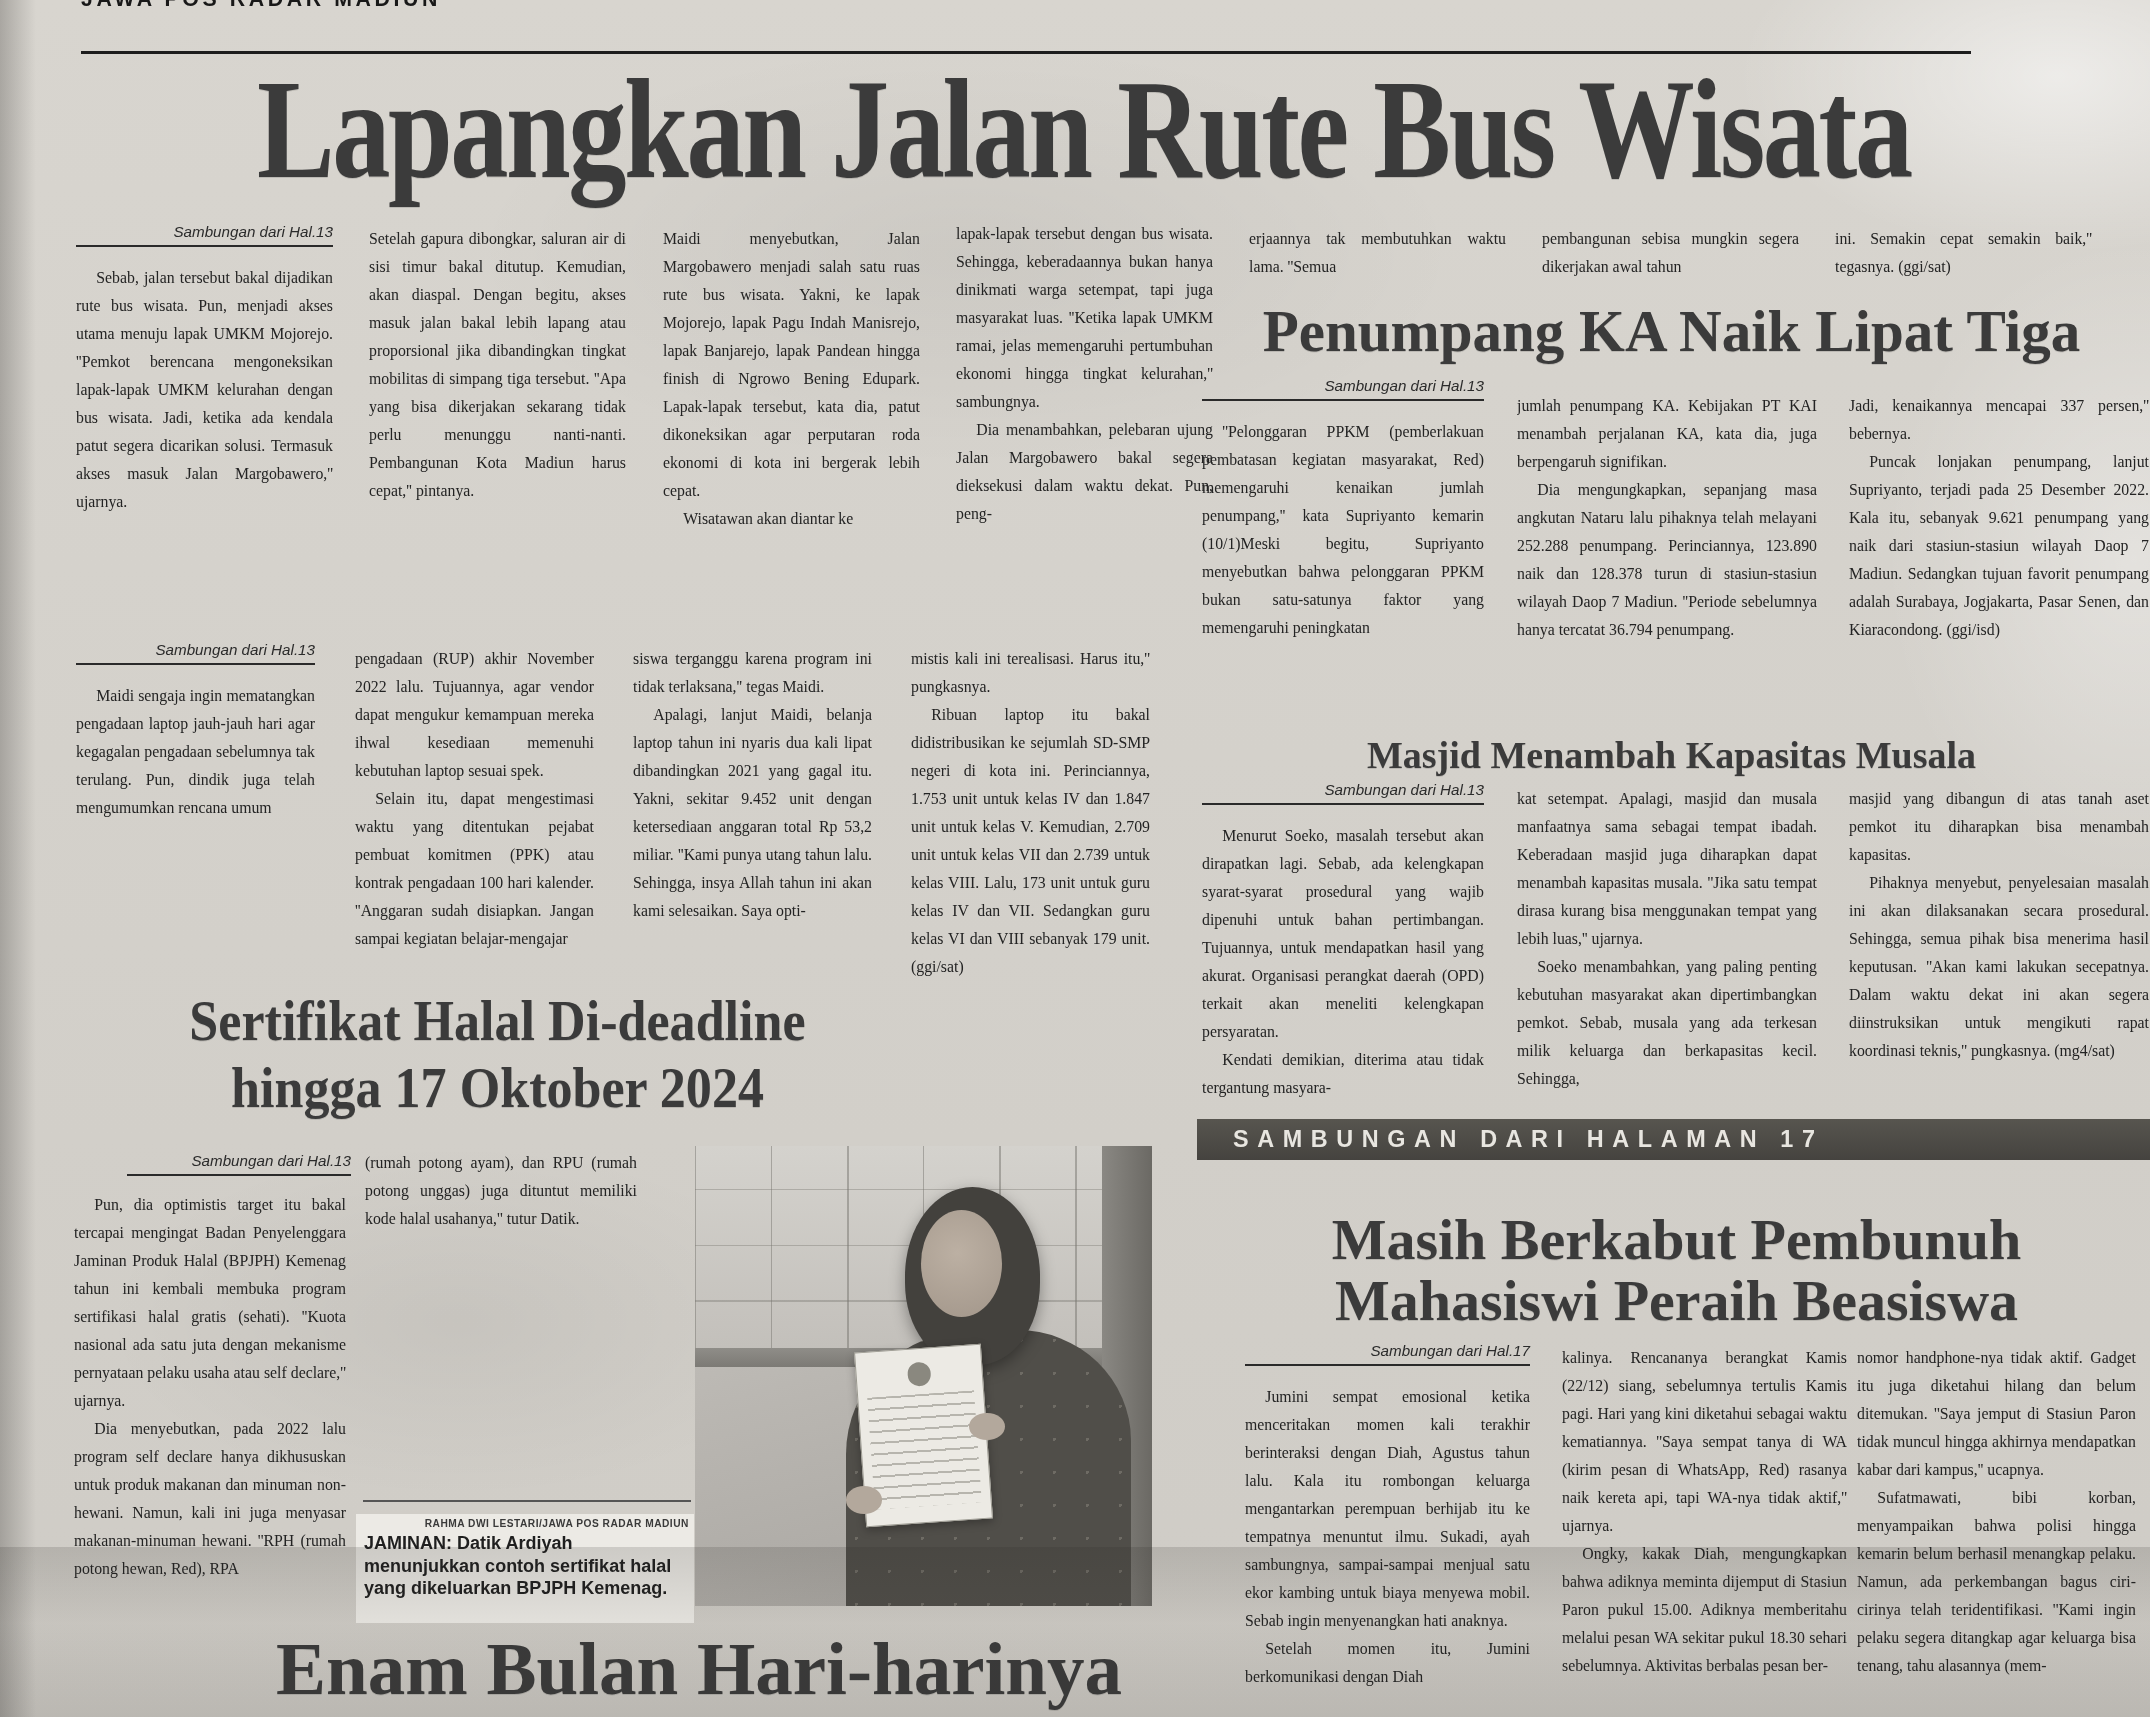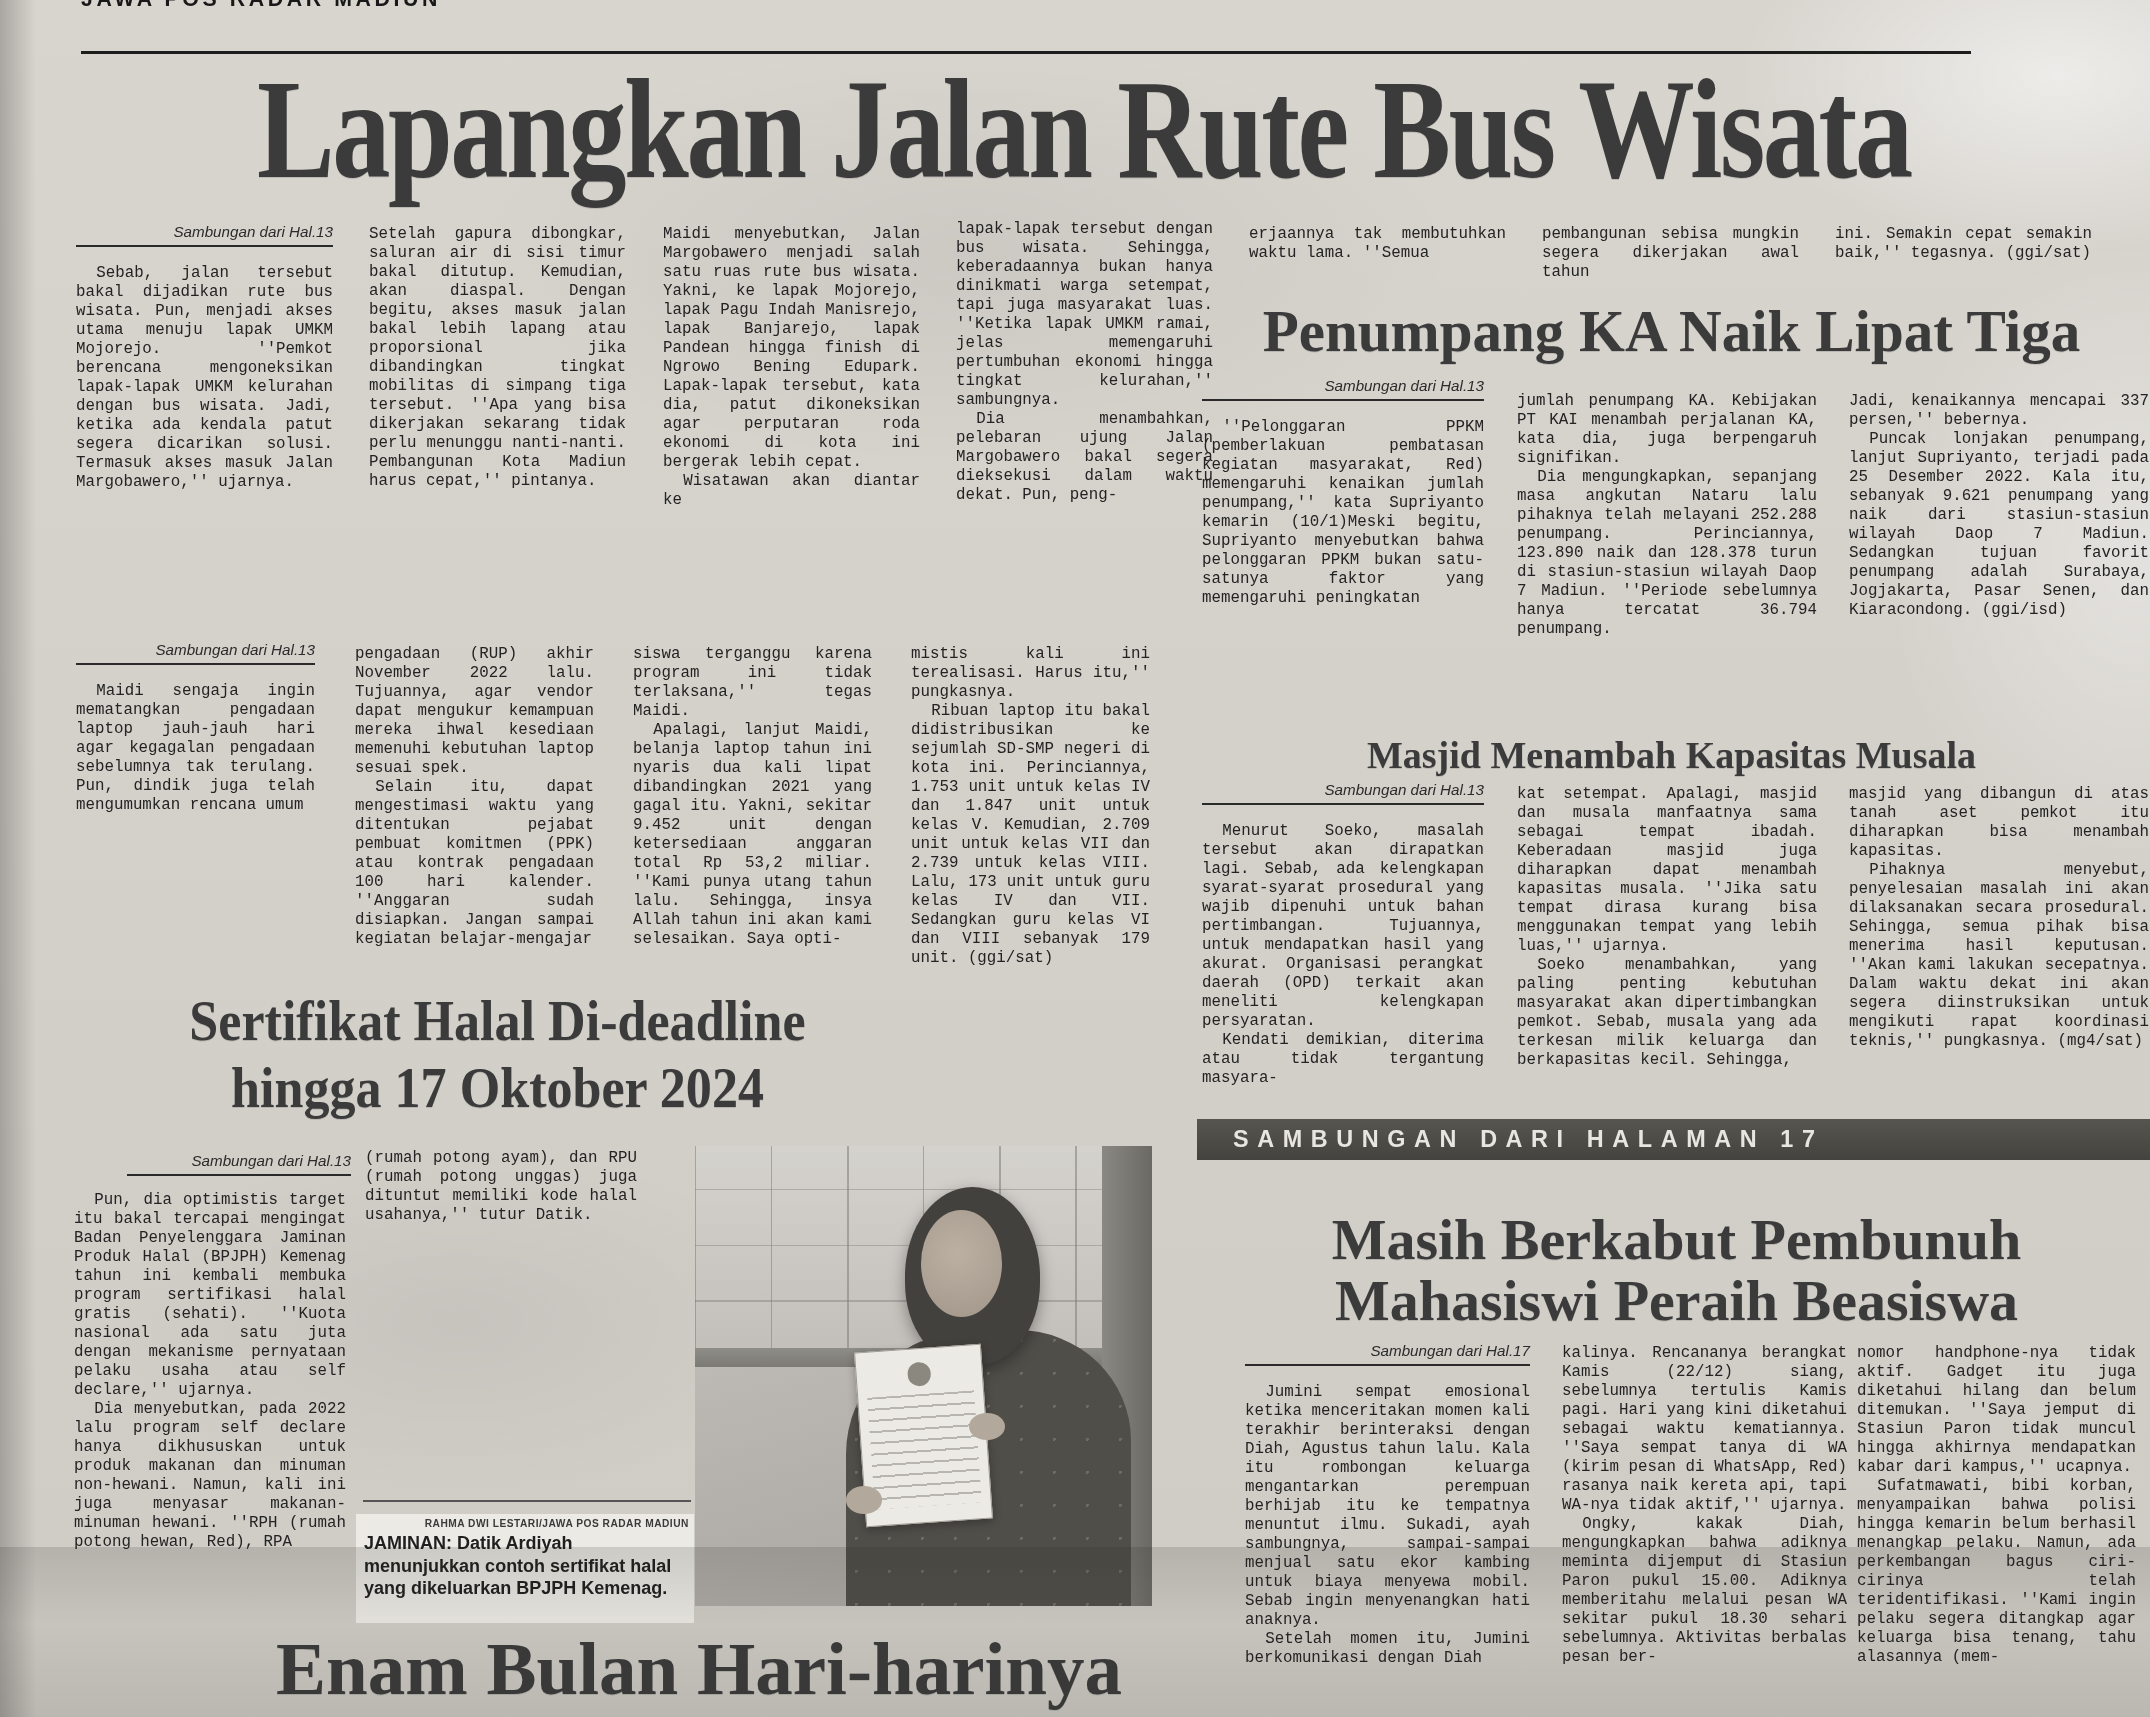--- a/index.html
+++ b/index.html
@@ -15,21 +15,21 @@
   }
   .abs { position:absolute; }
   
   .hl { font-family:"Liberation Serif", serif; font-weight:bold; color:#3b3b3b;
         white-space:nowrap; text-align:center; line-height:1.04;
         text-shadow:0 1px 0.5px rgba(0,0,0,.12); }
   
   .tag { font-family:"Liberation Sans", sans-serif; font-style:italic; font-size:15.2px;
          color:#2b2b2b; text-align:right; border-bottom:2px solid #2a2a2a; padding-bottom:5.1px; }
   
-  .col { font-size:15.8px; line-height:19px; text-align:justify; color:#232323; overflow:hidden;font-family:Liberation Mono, monospace; }
+  .col { font-size:15.8px; line-height:28px; text-align:justify; color:#232323; overflow:hidden; }
   .col p { margin:0; text-indent:20.3px; }
   .cont p:first-child { text-indent:0; }
   
   .masthead { font-family:"Liberation Sans", sans-serif; font-weight:bold; font-size:21.3px;
               letter-spacing:3.6px; color:#181818; }
   .rule { background:#1d1d1d; }
   
   .banner { background:linear-gradient(180deg,#57554f,#45433f); display:flex; align-items:center; }
   .banner span { font-family:"Liberation Sans", sans-serif; font-weight:bold; font-size:23.4px;
                  letter-spacing:8.6px; color:#e8e6e0; padding-left:36px; white-space:nowrap; }

